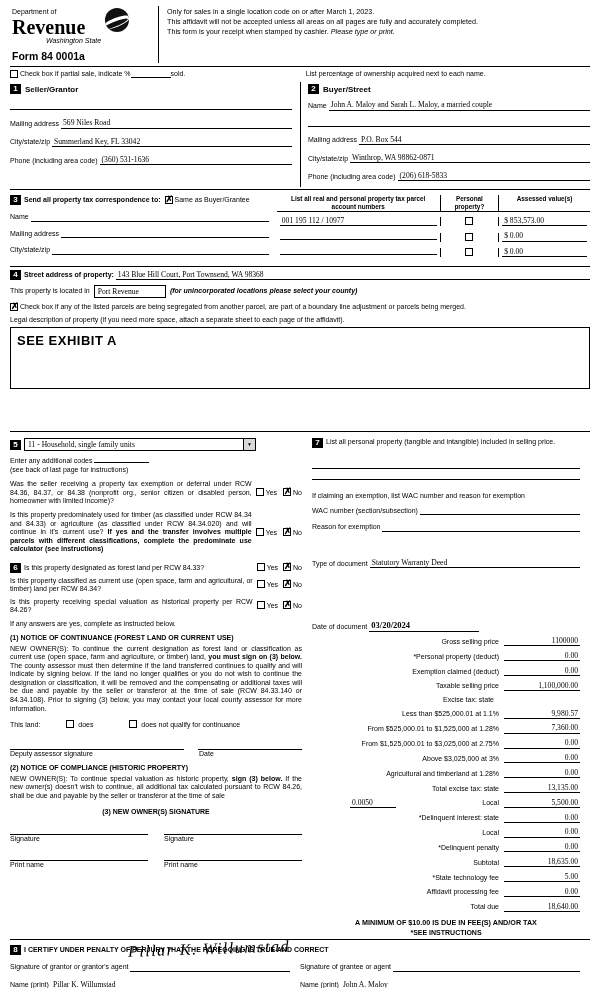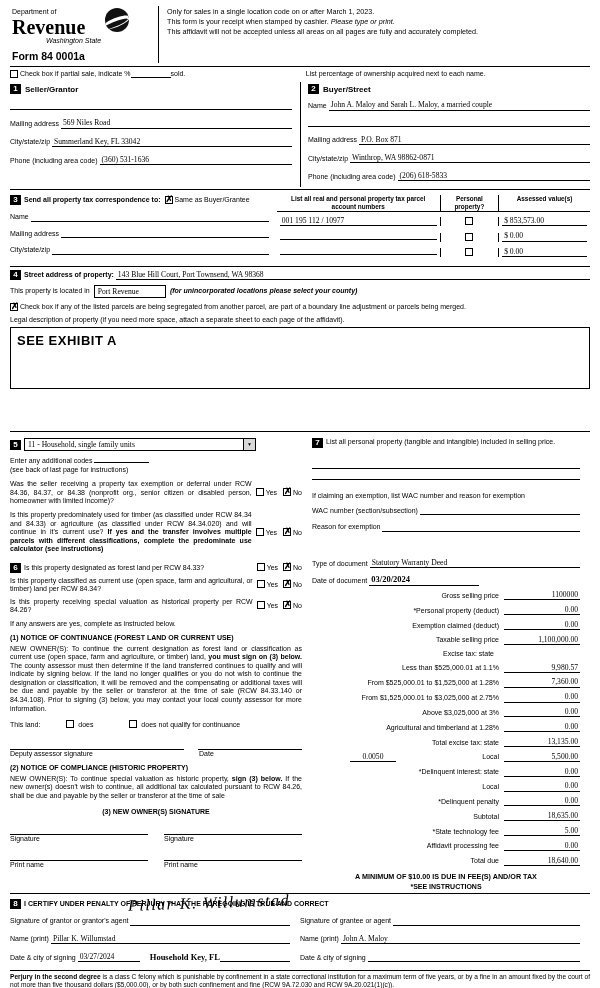--- a/index.html
+++ b/index.html
@@ -92,25 +92,25 @@
           <div class="dept">Department of</div>
           <div class="rev">Revenue</div>
           <div class="wst">Washington State</div>
         </div>
         <div class="logo-mark"></div>
       </div>
       <div class="formnum">Form 84 0001a</div>
     </div>
     <div class="h-right">
       <div class="note">Only for sales in a single location code on or after March 1, 2023.</div>
+      <div class="note">This affidavit will not be accepted unless all areas on all pages are fully and accurately completed.</div>
       <div class="note">
         <span>This form is your receipt when stamped by cashier.</span>
         <span class="i">Please type or print.</span>
       </div>
-      <div class="note">This affidavit will not be accepted unless all areas on all pages are fully and accurately completed.</div>
     </div>
   </div>
   <hr class="thick">
 
   <div class="partial">
     <span class="cb"></span>
     <span>Check box if partial sale, indicate %</span>
     <span class="fill" style="width:40px;"></span>
     <span>sold.</span>
     <span style="margin-left:auto;width:49%;">List percentage of ownership acquired next to each name.</span>
@@ -145,21 +145,21 @@
       </div>
       <div class="frow" style="margin-top:6px;">
         <span class="lbl">Name</span>
         <span class="fill flex val">John A. Maloy and Sarah L. Maloy, a married couple</span>
       </div>
       <div class="frow">
           <span class="fill flex"></span>
         </div>
       <div class="frow">
         <span class="lbl">Mailing address</span>
-        <span class="fill flex val">P.O. Box 871</span>
+        <span class="fill flex val">P.O. Box 544</span>
       </div>
       <div class="frow">
         <span class="lbl">City/state/zip</span>
         <span class="fill flex val">Winthrop, WA 98862-0871</span>
       </div>
       <div class="frow">
         <span class="lbl">Phone (including area code)</span>
         <span class="fill flex val">(206) 618-5833</span>
       </div>
     </div>
@@ -365,21 +365,21 @@
         <span class="lbl">Reason for exemption</span>
         <span class="fill flex"></span>
       </div>
 
       <div class="frow" style="margin-top:26px;">
         <span class="lbl">Type of document</span>
         <span class="fill flex val">Statutory Warranty Deed</span>
       </div>
       <div class="frow" style="margin-top:6px;">
         <span class="lbl">Date of document</span>
-        <span class="fill val b" style="width:110px;font-size:8.5px;">03/20/2024</span>
+        <span class="fill val b" style="width:110px;font-size:8.5px;margin-top:46px;">03/20/2024</span>
         <span class="flex"></span>
       </div>
 
       <div class="trow">
           <span class="tlab">Gross selling price</span>
           <span class="tval val">1100000</span>
         </div>
       <div class="trow">
           <span class="tlab">*Personal property (deduct)</span>
           <span class="tval val">0.00</span>
@@ -413,21 +413,21 @@
         </div>
       <div class="trow">
           <span class="tlab">Agricultural and timberland at 1.28%</span>
           <span class="tval val">0.00</span>
         </div>
       <div class="trow">
           <span class="tlab">Total excise tax: state</span>
           <span class="tval val">13,135.00</span>
         </div>
       <div class="trow">
-        <span class="fill val" style="width:46px;text-align:center;margin-left:38px;">0.0050</span>
+        <span class="fill val" style="width:46px;margin-left:38px;">0.0050</span>
         <span class="tlab">Local</span>
         <span class="tval val">5,500.00</span>
       </div>
       <div class="trow">
           <span class="tlab">*Delinquent interest: state</span>
           <span class="tval val">0.00</span>
         </div>
       <div class="trow">
           <span class="tlab">Local</span>
           <span class="tval val">0.00</span>

